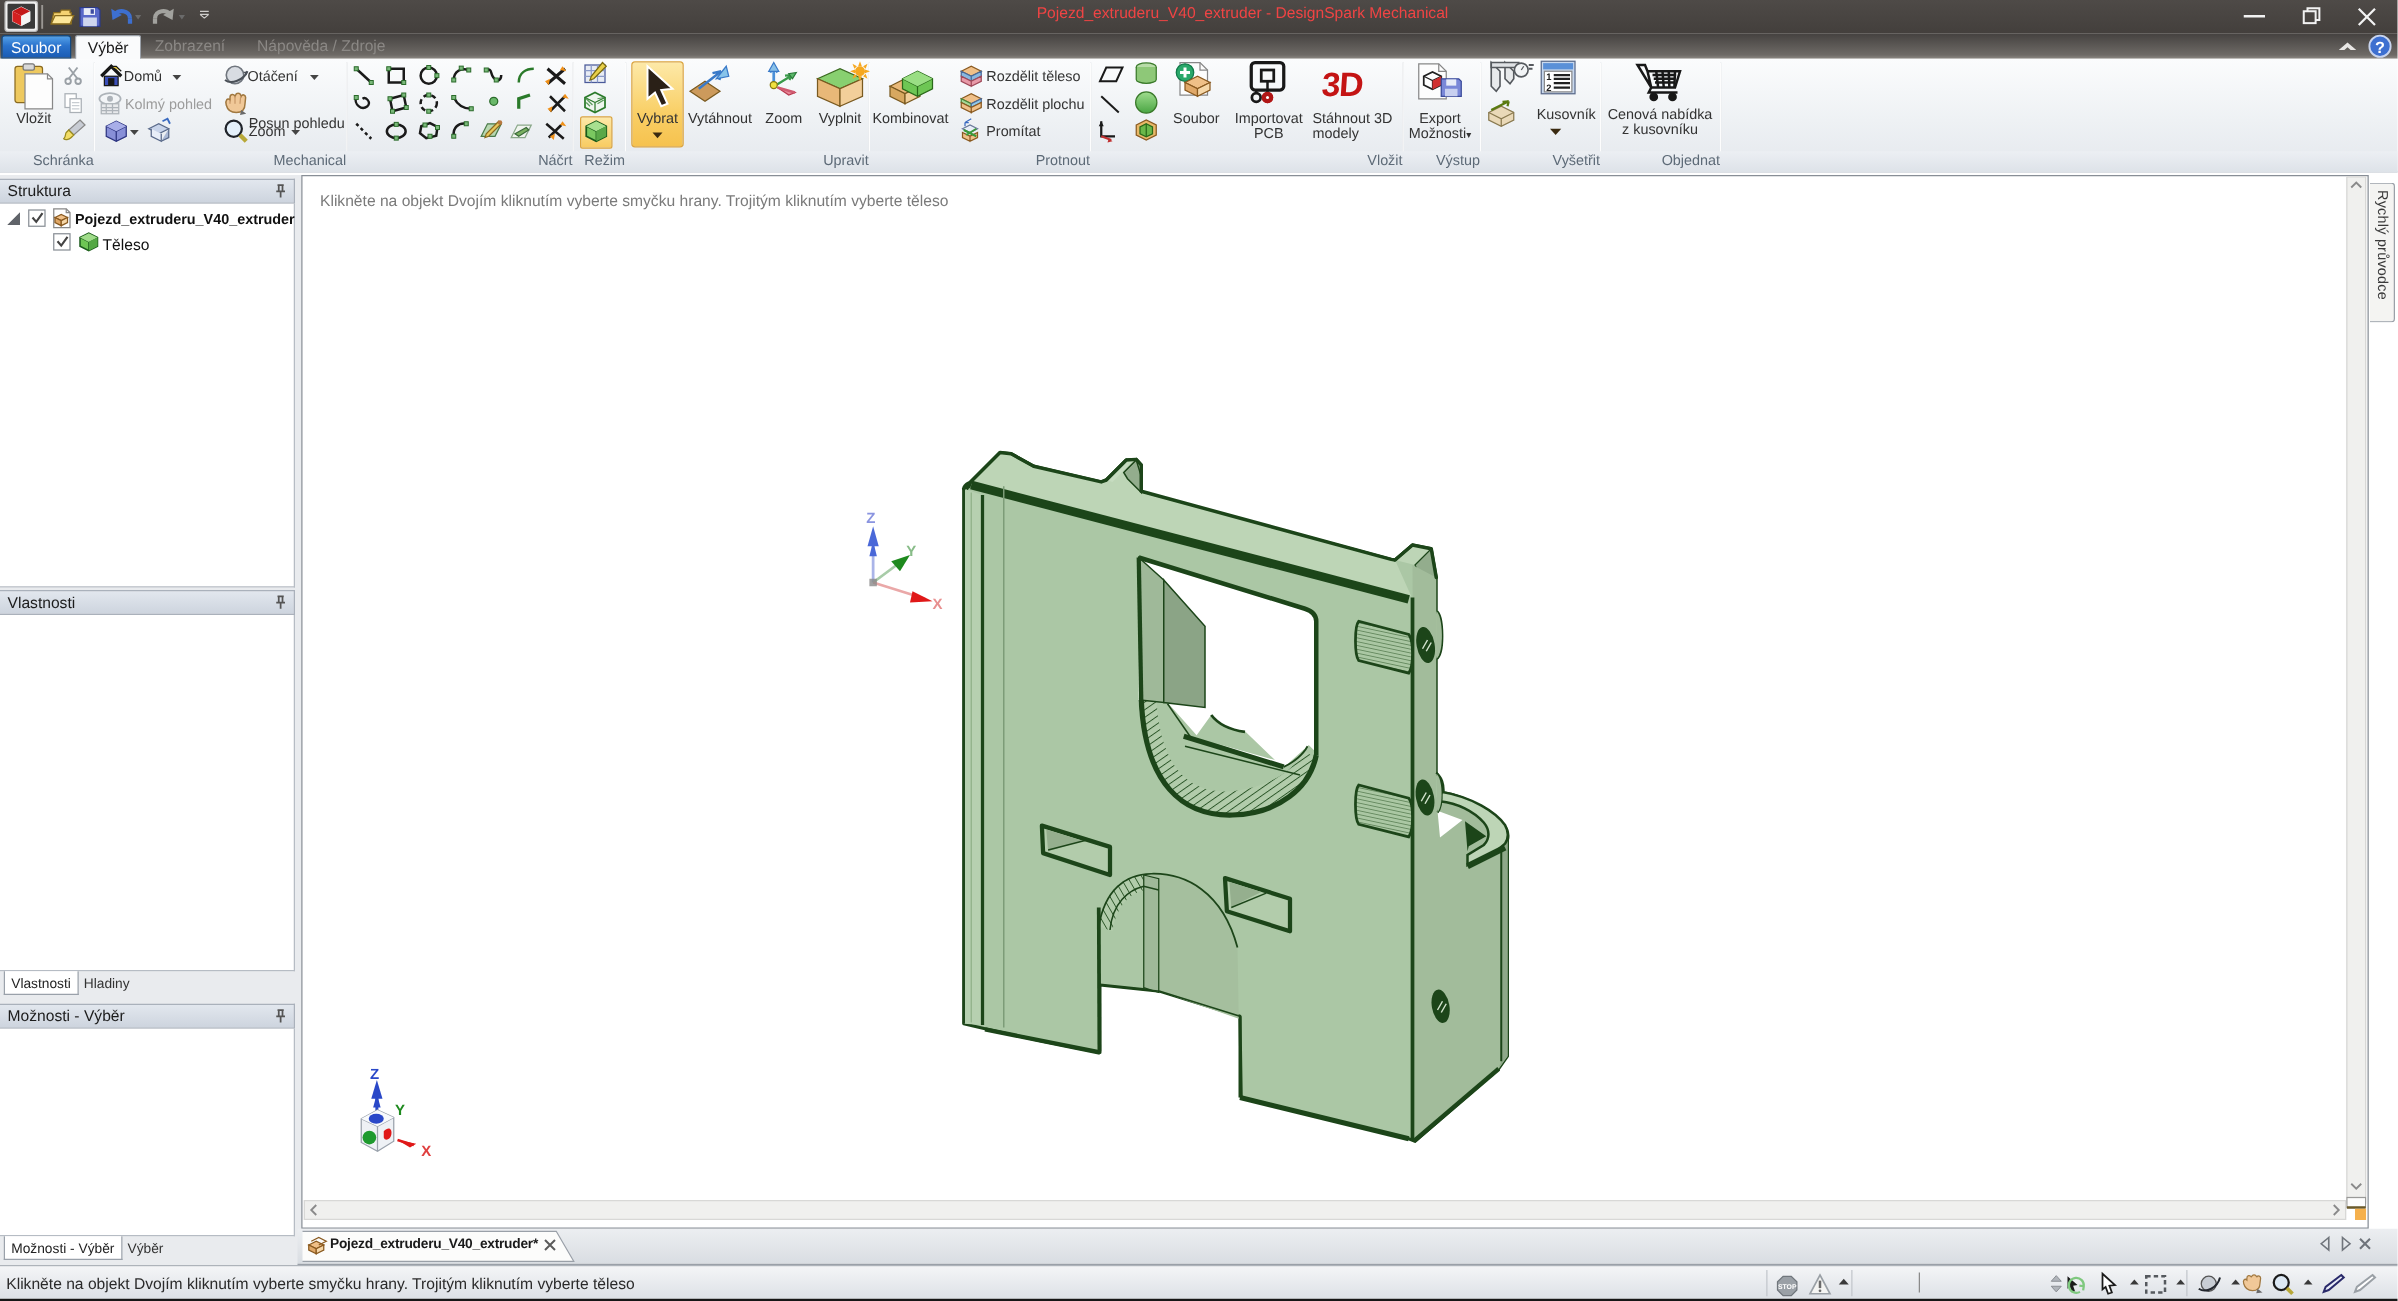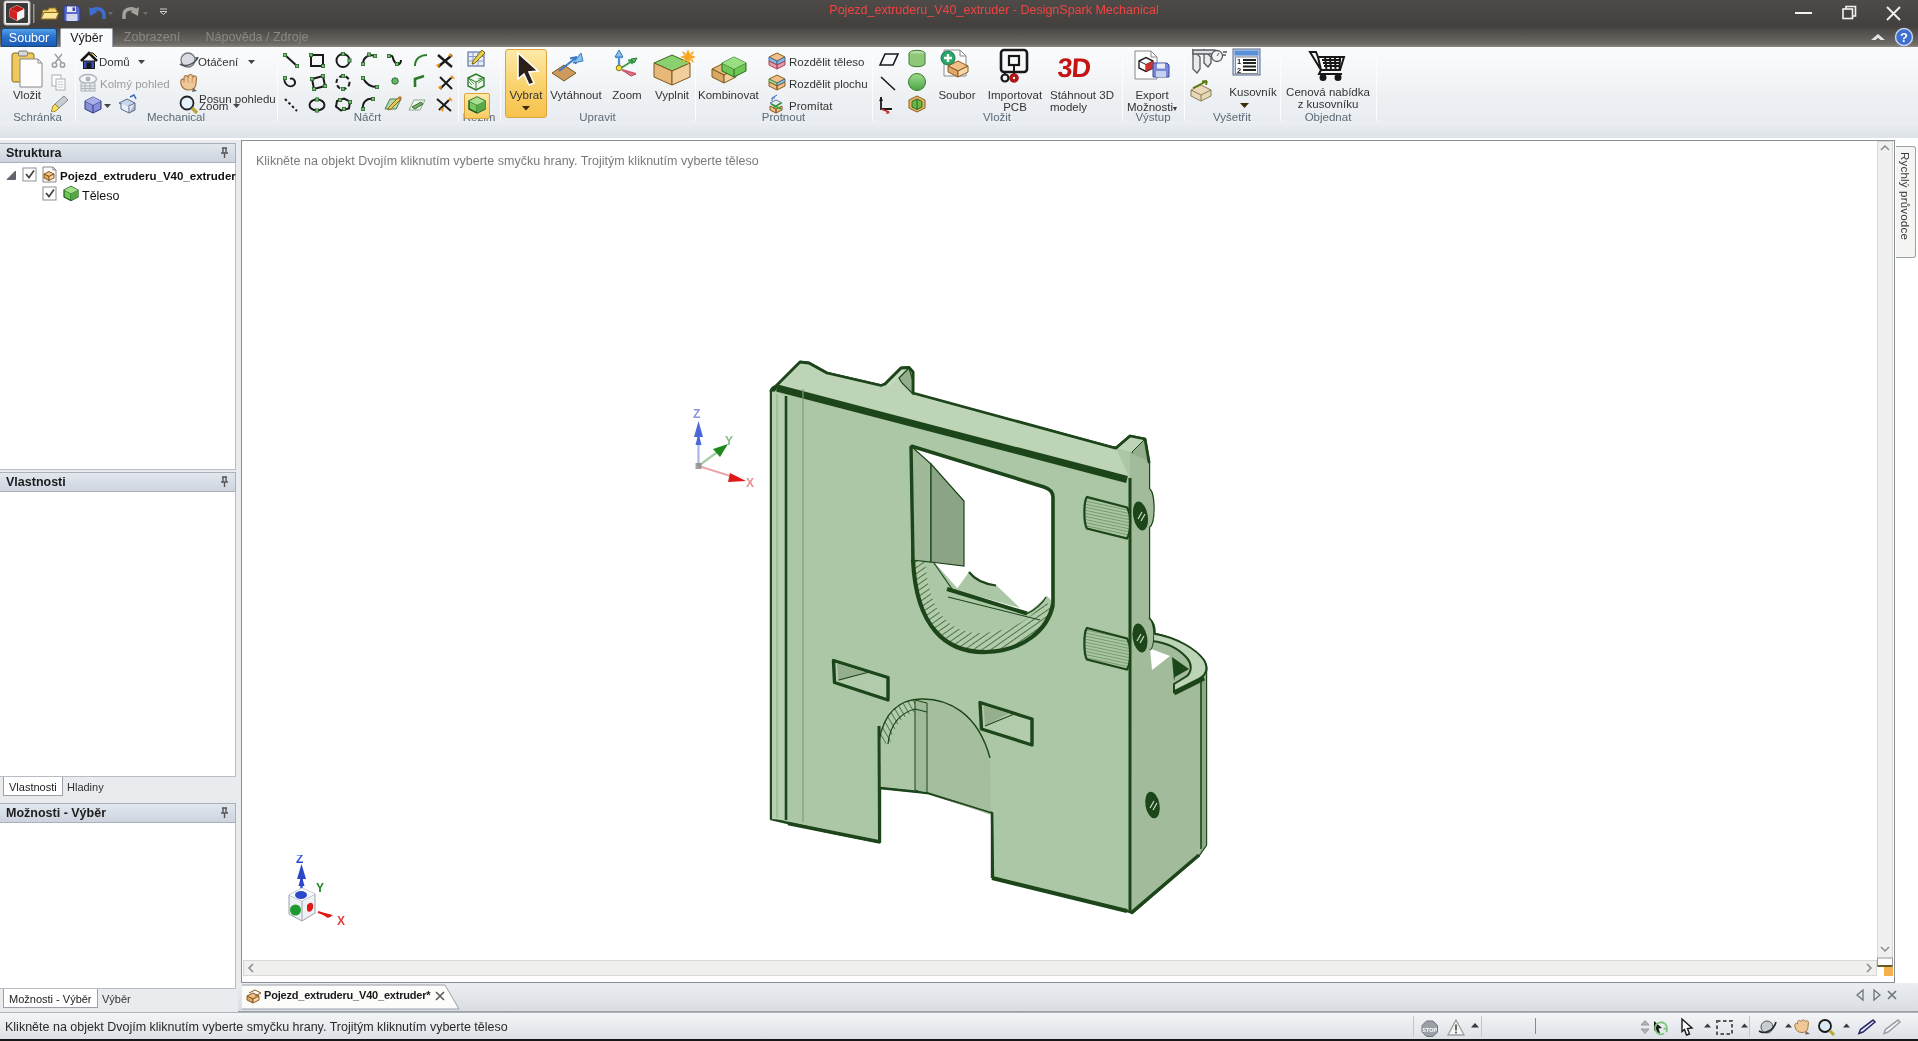--- a/index.html
+++ b/index.html
@@ -4,25 +4,25 @@
 *{margin:0;padding:0;box-sizing:border-box;}
 html,body{width:1918px;height:1041px;overflow:hidden;font-family:"Liberation Sans",sans-serif;background:#fff;}
 .abs{position:absolute;}
 
 #titlebar{position:absolute;left:0;top:0;width:1918px;height:27px;background:linear-gradient(180deg,#4e4a47,#433f3c);}
 #tabrow{position:absolute;left:0;top:27px;width:1918px;height:20px;background:linear-gradient(180deg,#454240,#6e6a66 85%,#8c8883);}
 #title-text{position:absolute;top:3px;left:70px;width:1848px;text-align:center;color:#ef4444;font-size:12.5px;}
 
 #ribbon{position:absolute;left:0;top:47px;width:1918px;height:91px;background:linear-gradient(180deg,#fbfcfd,#eef1f4 55%,#e4e8ed);border-bottom:1px solid #b7bcc3;}
 .rsep{position:absolute;top:3px;height:86px;width:1px;background:#c9cdd3;border-right:1px solid #fdfdfd;}
-.glabel{position:absolute;top:64px;height:14px;font-size:11.5px;color:#5d6a77;text-align:center;width:100%;}
+.glabel{position:absolute;top:76px;height:14px;font-size:11.5px;color:#5d6a77;text-align:right;width:100%;}
 .smallrow{position:absolute;font-size:11.5px;color:#333;white-space:nowrap;}
 
 #leftpanel{position:absolute;left:0;top:140px;width:241px;height:872px;background:#e9ebee;}
-.phead{position:absolute;left:0;width:236px;height:20px;background:linear-gradient(180deg,#e2e7ee,#cdd4de);border:1px solid #aab1bb;border-left:none;font-size:12.5px;color:#1c1c1c;padding:2px 0 0 6px;font-weight:bold;}
+.phead{position:absolute;left:0;width:236px;height:20px;background:linear-gradient(180deg,#e2e7ee,#cdd4de);border:1px solid #aab1bb;border-left:none;font-size:12.5px;color:#1c1c1c;padding:2px 0 0 6px;}
 .pwhite{position:absolute;left:0;width:236px;background:#fff;border:1px solid #b6bcc4;border-left:none;border-top:none;}
 .ptabs{position:absolute;left:0;width:236px;height:20px;font-size:11.5px;color:#222;}
 .ptab{position:absolute;top:0;height:19px;padding:3.5px 5px 0 5px;font-size:11px;background:#fff;border:1px solid #9aa1aa;border-top:none;}
 .ptab.inactive{background:transparent;border:none;color:#333;}
 
 #viewport{position:absolute;left:241px;top:140px;width:1654px;height:843px;background:#fff;border:1px solid #888e96;}
 #vmsg{position:absolute;left:14px;top:13px;font-size:12.5px;color:#7a7a7a;}
 
 .sb{position:absolute;background:#f0f0ee;}
 

